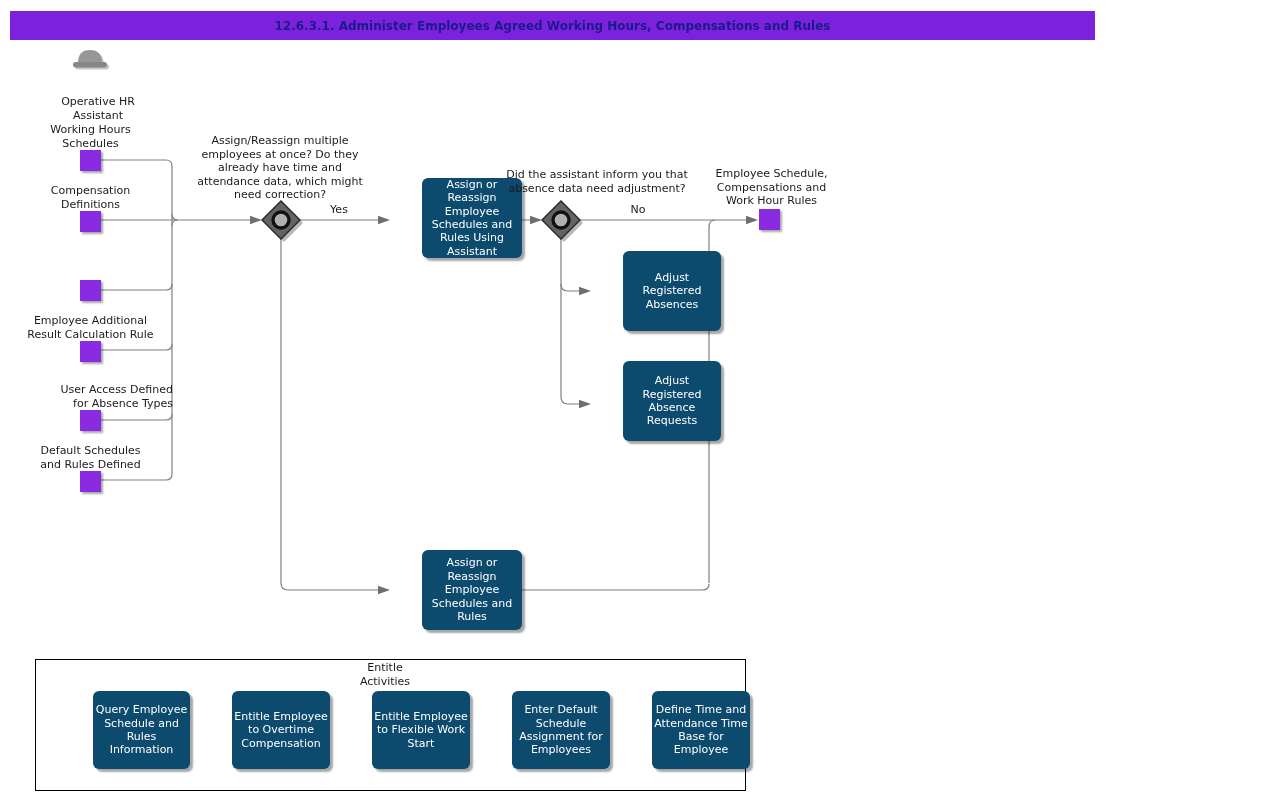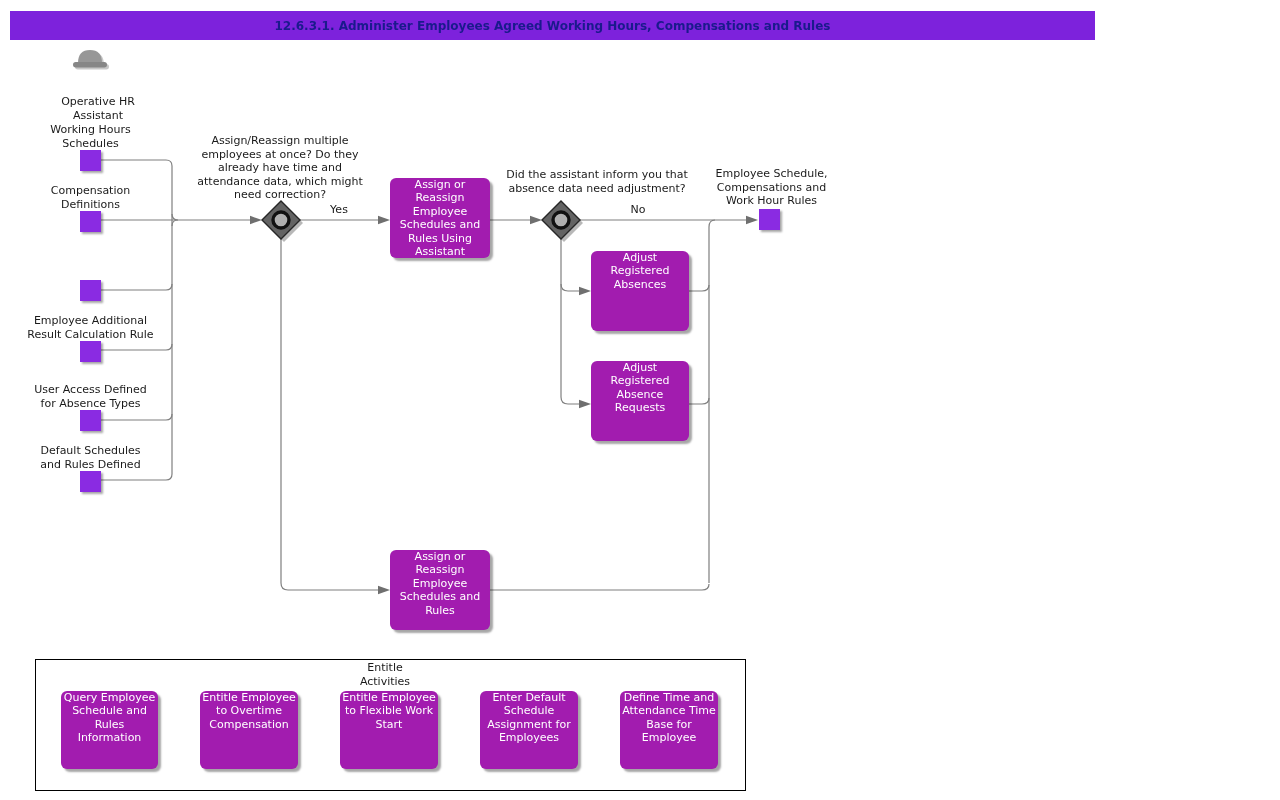--- a/index.html
+++ b/index.html
@@ -18,24 +18,24 @@
   }
   .edge-label{
     position:absolute;font-size:11px;line-height:13px;color:#1a1a1a;
     text-align:center;white-space:pre-line;
   }
   .sq{
     position:absolute;width:21px;height:21px;background:#8a2be2;
     box-shadow:2px 2px 2px rgba(0,0,0,0.35);
   }
   .task{
-    position:absolute;background:#a21caf;color:#ffffff;border-radius:6px;
-    display:flex;justify-content:center;text-align:center;
+    position:absolute;background:#0c4a6e;color:#ffffff;border-radius:6px;
+    display:flex;align-items:center;justify-content:center;text-align:center;
     font-size:11px;line-height:13.4px;white-space:pre-line;
-    box-shadow:3px 3px 2px rgba(0,0,0,0.35);cursor:pointer;
+    box-shadow:3px 3px 2px rgba(0,0,0,0.35);cursor:pointer;margin-left:32px;
   }
   .ga-frame{
     position:absolute;left:35px;top:659px;width:709px;height:130px;
     border:1px solid #000000;background:#ffffff;
   }
   .connectors{position:absolute;left:0;top:0;pointer-events:none;}
 </style>
 </head>
 <body>
 
@@ -107,21 +107,21 @@
   <div class="node-label" style="left:8px;top:184px;width:165px;">Compensation
 Definitions</div>
   <div class="sq" style="left:80px;top:211px;"></div>
 
   <div class="sq" style="left:80px;top:280px;"></div>
 
   <div class="node-label" style="left:8px;top:314px;width:165px;">Employee Additional
 Result Calculation Rule</div>
   <div class="sq" style="left:80px;top:341px;"></div>
 
-  <div class="node-label" style="left:8px;top:383px;width:165px;">User Access Defined
+  <div class="node-label" style="left:8px;top:383px;width:165px;text-align:right;">User Access Defined
 for Absence Types</div>
   <div class="sq" style="left:80px;top:410px;"></div>
 
   <div class="node-label" style="left:8px;top:444px;width:165px;">Default Schedules
 and Rules Defined</div>
   <div class="sq" style="left:80px;top:471px;"></div>
 
   <div class="node-label" style="left:172px;top:134px;width:216px;">Assign/Reassign multiple
 employees at once? Do they
 already have time and

